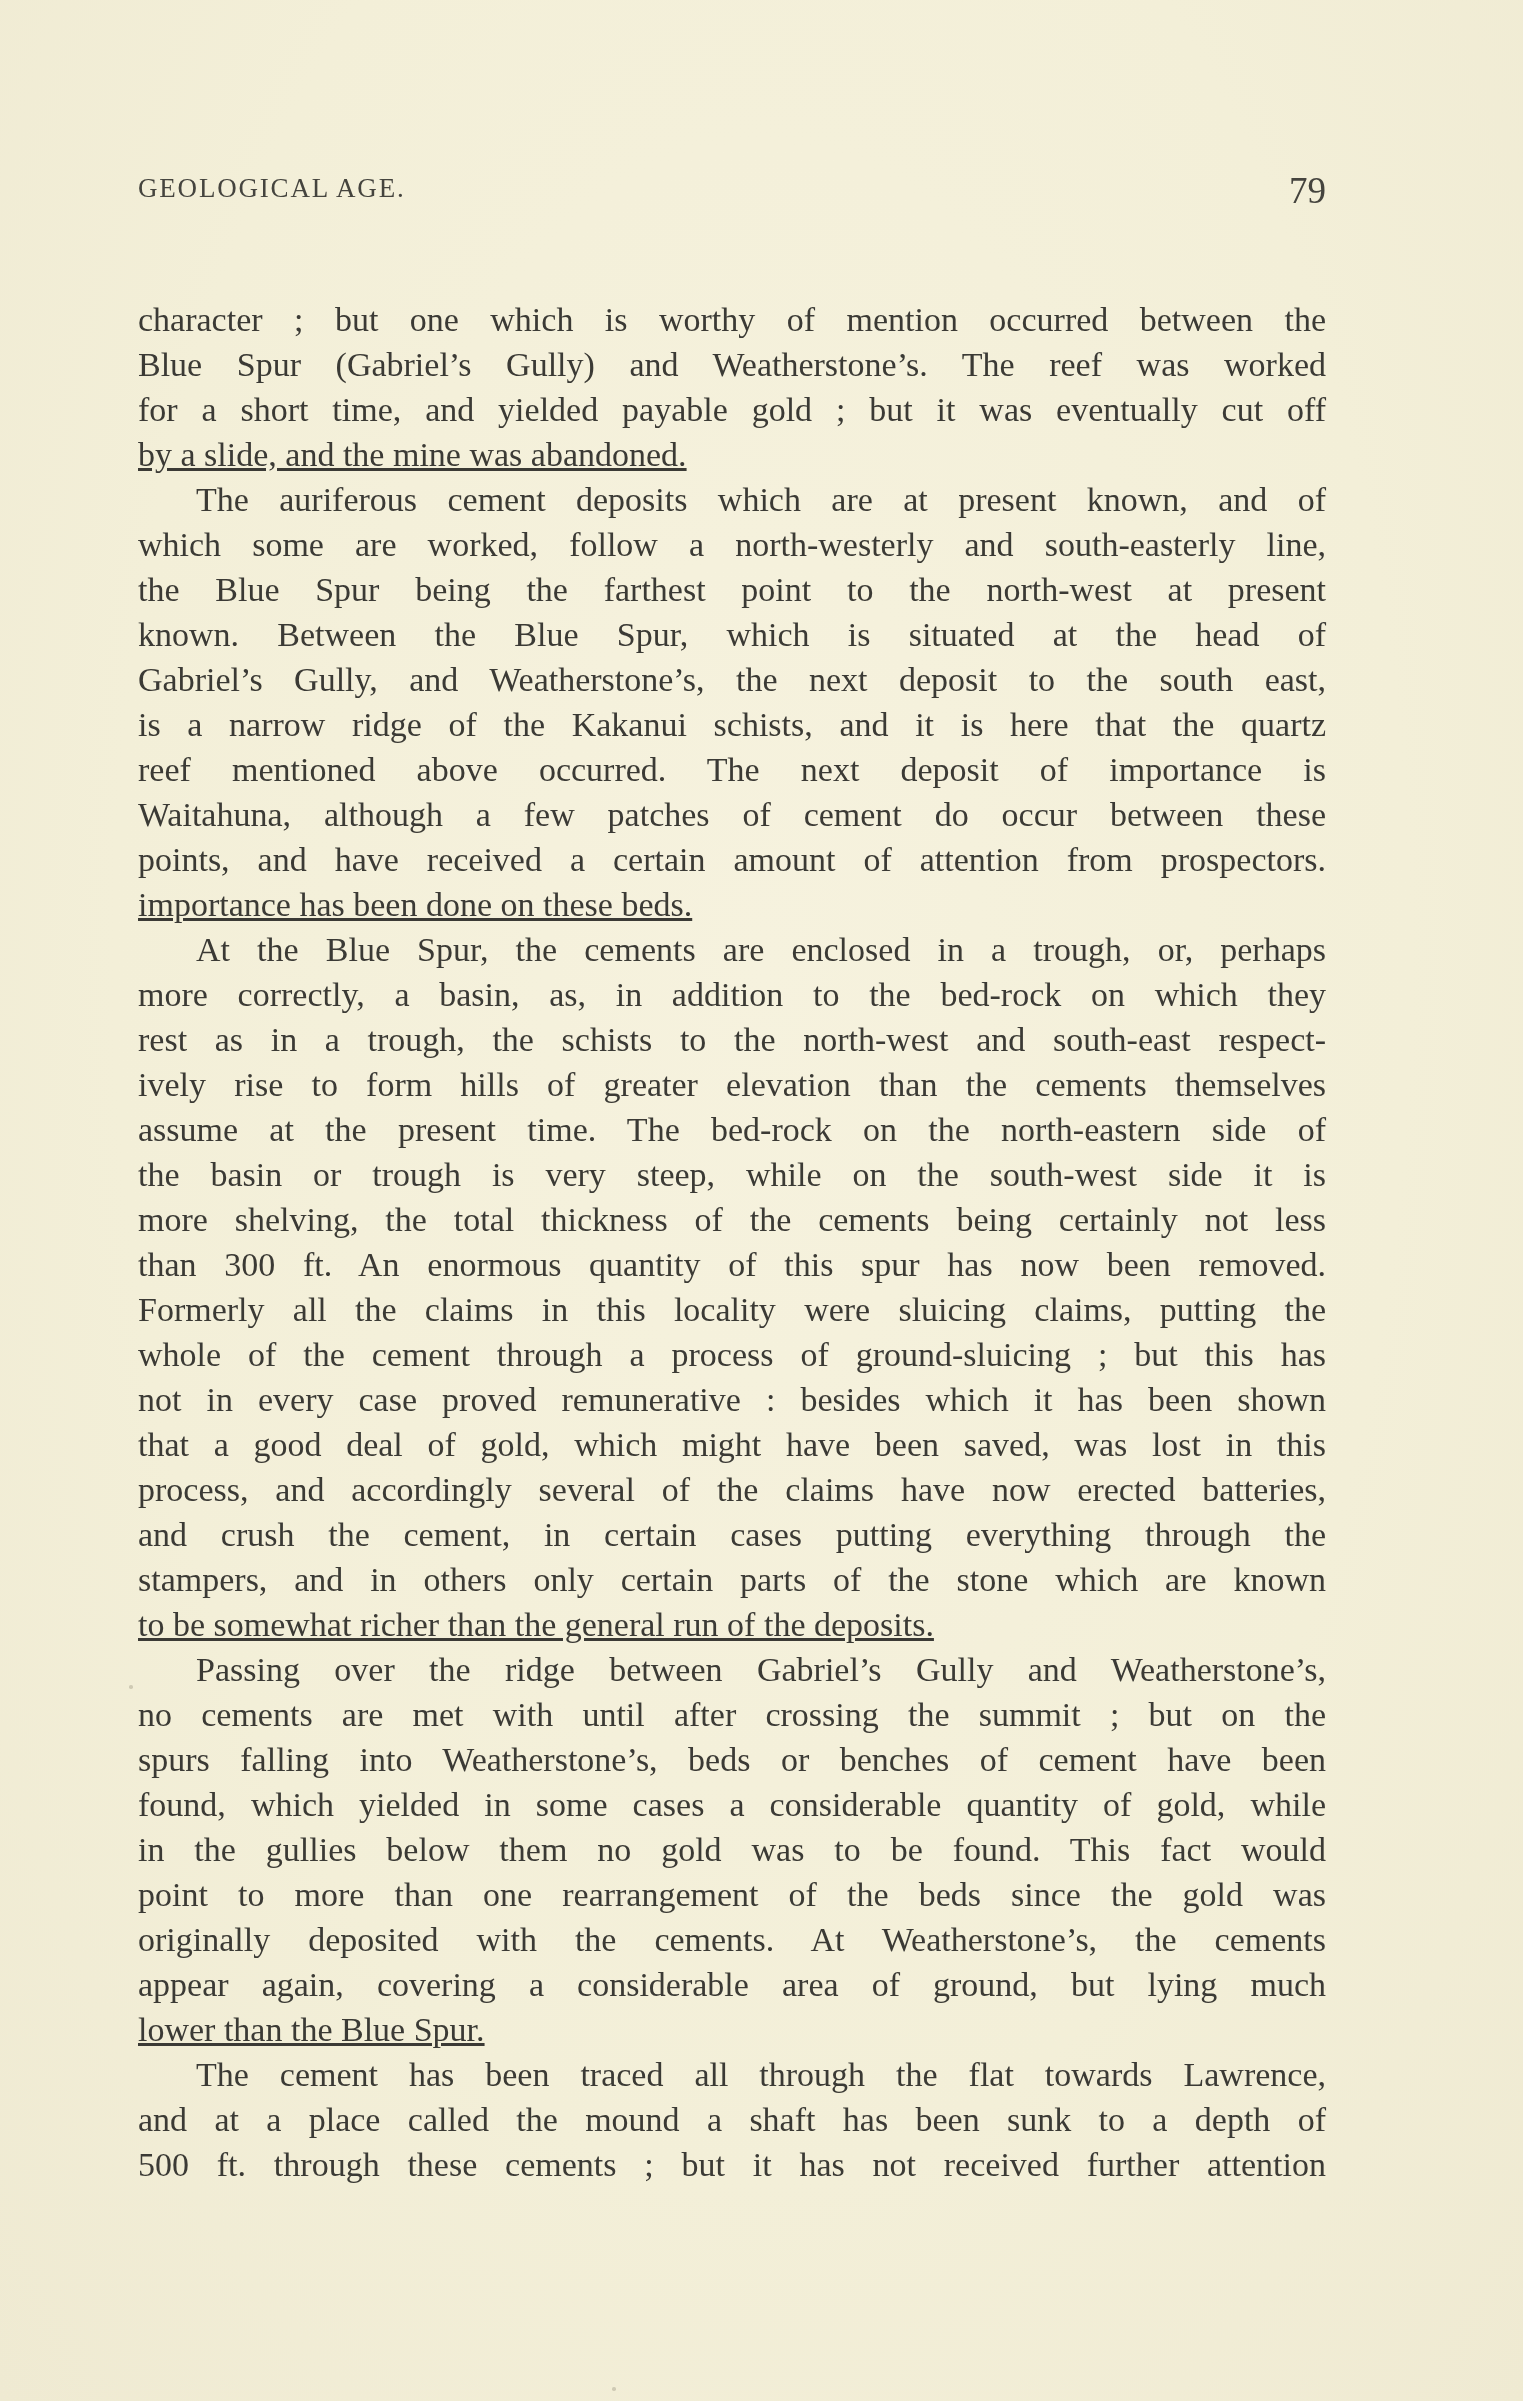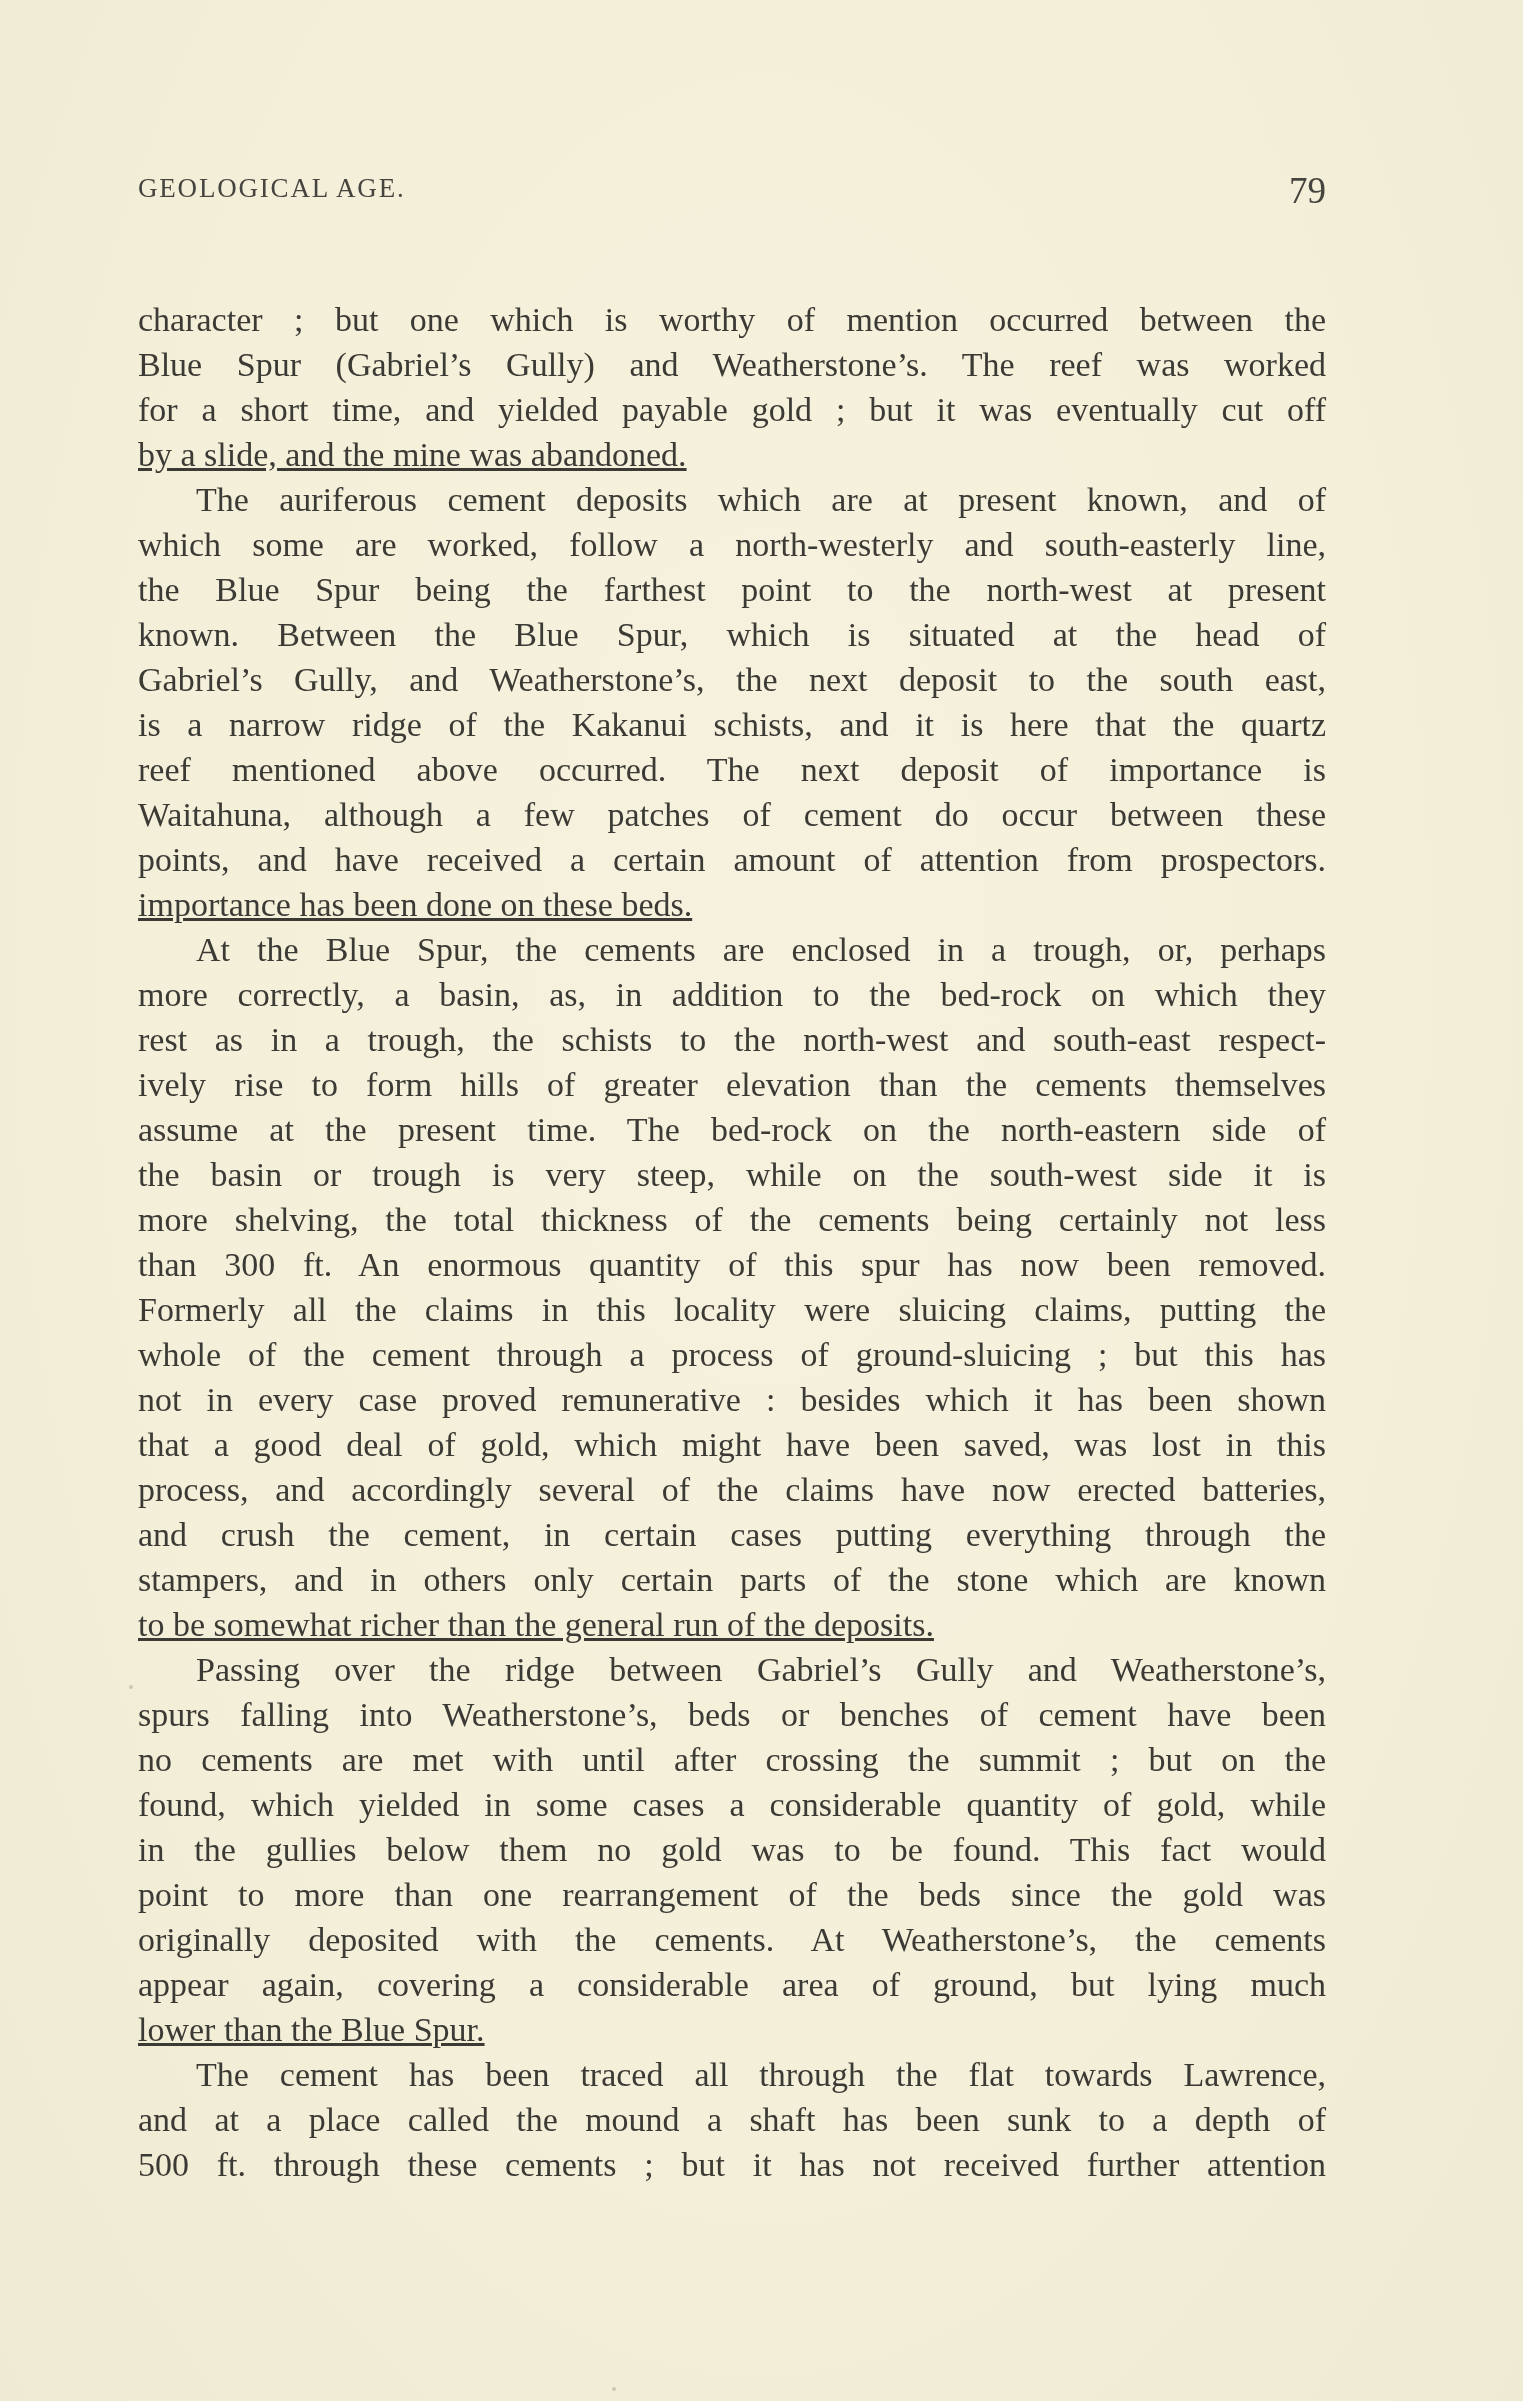--- a/index.html
+++ b/index.html
@@ -132,22 +132,22 @@
         <span class="line">whole of the cement through a process of ground-sluicing ; but this has</span>
         <span class="line">not in every case proved remunerative : besides which it has been shown</span>
         <span class="line">that a good deal of gold, which might have been saved, was lost in this</span>
         <span class="line">process, and accordingly several of the claims have now erected batteries,</span>
         <span class="line">and crush the cement, in certain cases putting everything through the</span>
         <span class="line">stampers, and in others only certain parts of the stone which are known</span>
         <span class="line last">to be somewhat richer than the general run of the deposits.</span>
       </div>
       <div class="paragraph">
         <span class="line indent">Passing over the ridge between Gabriel’s Gully and Weatherstone’s,</span>
+        <span class="line">no cements are met with until after crossing the summit ; but on the</span>
         <span class="line">spurs falling into Weatherstone’s, beds or benches of cement have been</span>
-        <span class="line">no cements are met with until after crossing the summit ; but on the</span>
         <span class="line">found, which yielded in some cases a considerable quantity of gold, while</span>
         <span class="line">in the gullies below them no gold was to be found.  This fact would</span>
         <span class="line">point to more than one rearrangement of the beds since the gold was</span>
         <span class="line">originally deposited with the cements.  At Weatherstone’s, the cements</span>
         <span class="line">appear again, covering a considerable area of ground, but lying much</span>
         <span class="line last">lower than the Blue Spur.</span>
       </div>
       <div class="paragraph">
         <span class="line indent">The cement has been traced all through the flat towards Lawrence,</span>
         <span class="line">and at a place called the mound a shaft has been sunk to a depth of</span>

